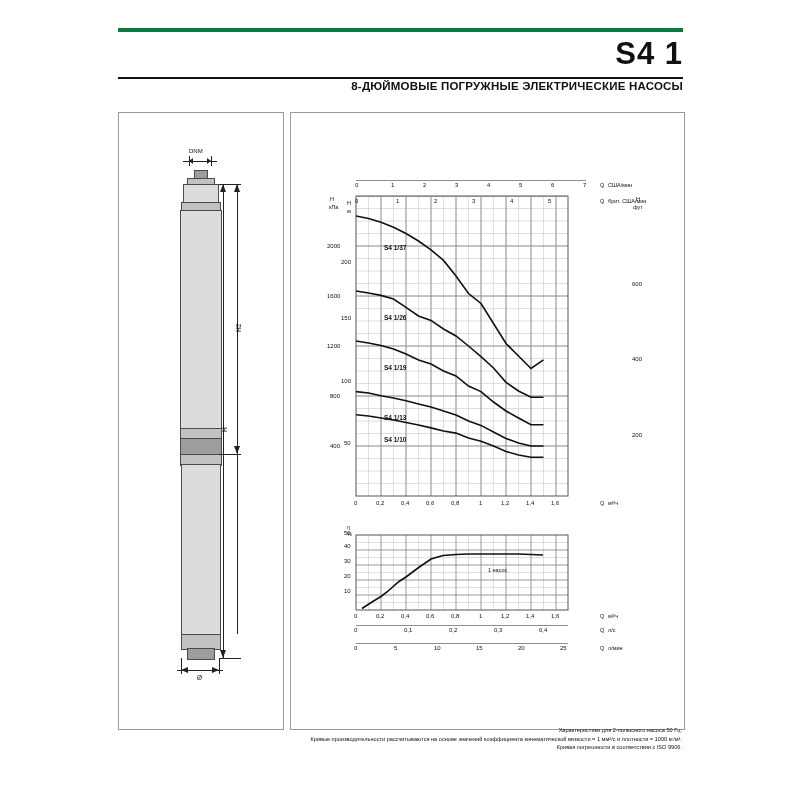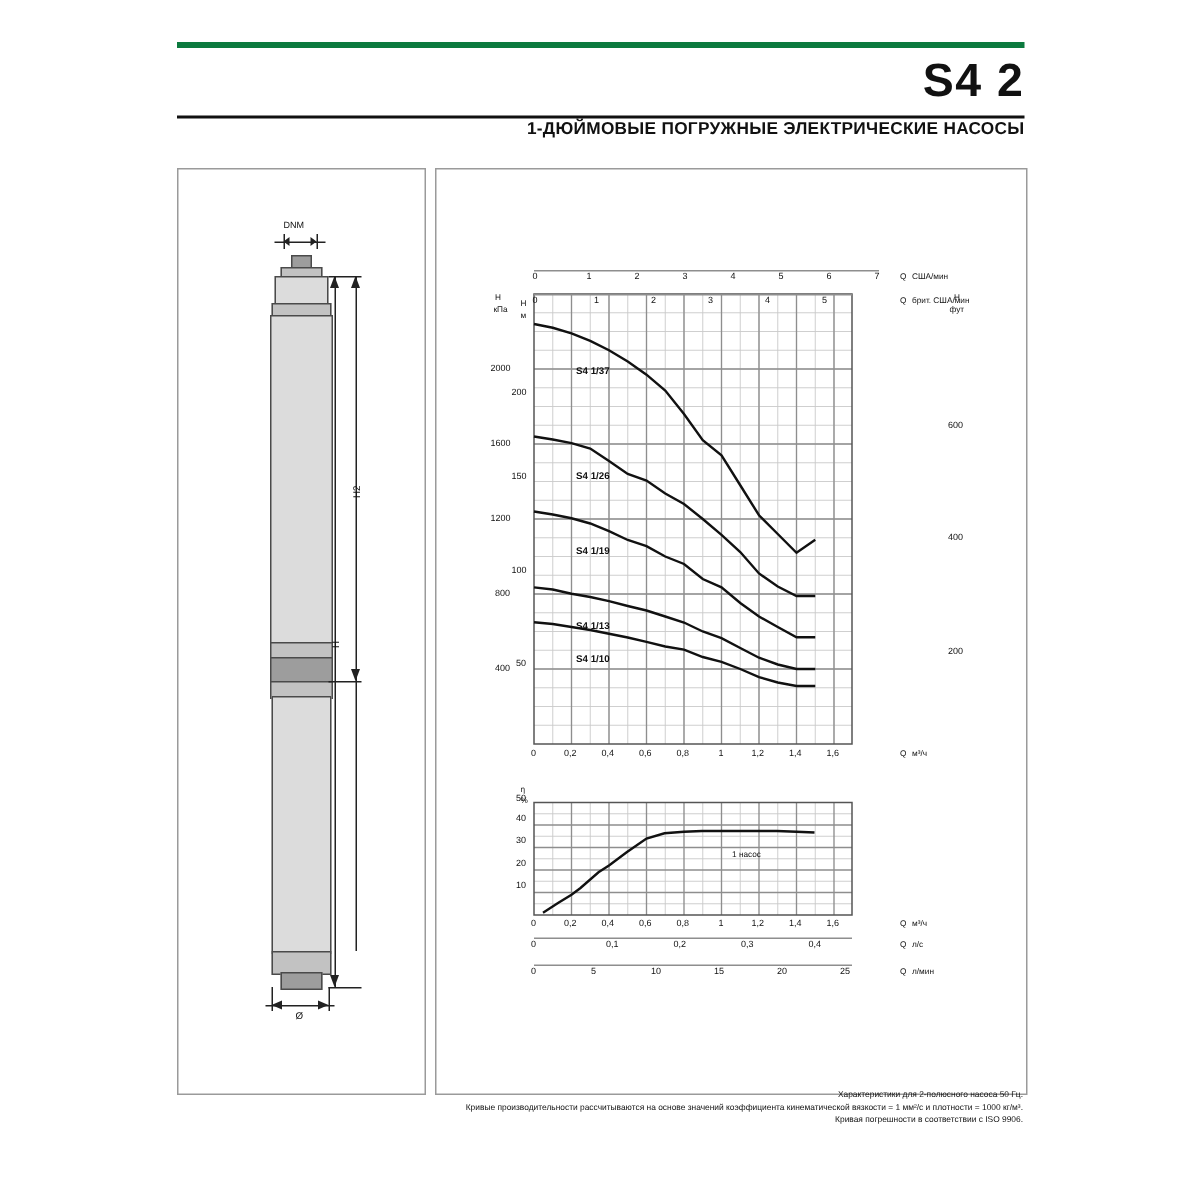--- a/index.html
+++ b/index.html
@@ -41,23 +41,23 @@
   .footnotes{position:absolute;right:118px;bottom:48px;text-align:right;}
   .footnotes div{font-size:5.6px;color:#111;line-height:1.55;}
 </style>
 </head>
 <body>
 
 <div class="page">
 
   <div class="hdr">
     <div class="hdr-green"></div>
-    <div class="hdr-title">S4 2</div>
+    <div class="hdr-title">S4 1</div>
     <div class="hdr-rule"></div>
-    <div class="hdr-sub">1-ДЮЙМОВЫЕ ПОГРУЖНЫЕ ЭЛЕКТРИЧЕСКИЕ НАСОСЫ</div>
+    <div class="hdr-sub">8-ДЮЙМОВЫЕ ПОГРУЖНЫЕ ЭЛЕКТРИЧЕСКИЕ НАСОСЫ</div>
   </div>
 
   <div class="frame frame-left"></div>
 
   <div class="pump">
 
     <div class="dimtext" style="left:14px;top:-22px;font-size:6px;">DNM</div>
     <div class="vline" style="left:14px;top:-14px;height:10px;"></div>
     <div class="vline" style="left:36px;top:-14px;height:10px;"></div>
     <div class="hline" style="left:8px;top:-9px;width:34px;"></div>

